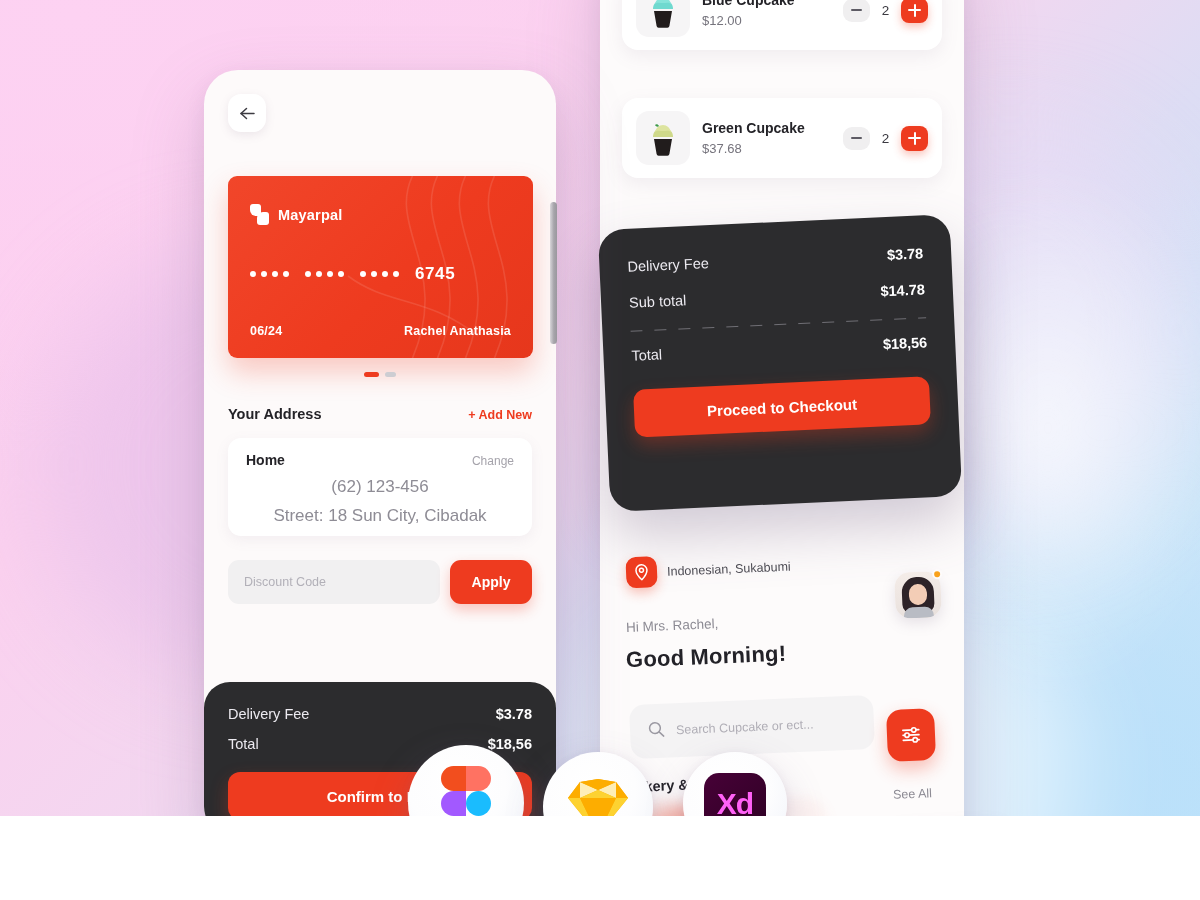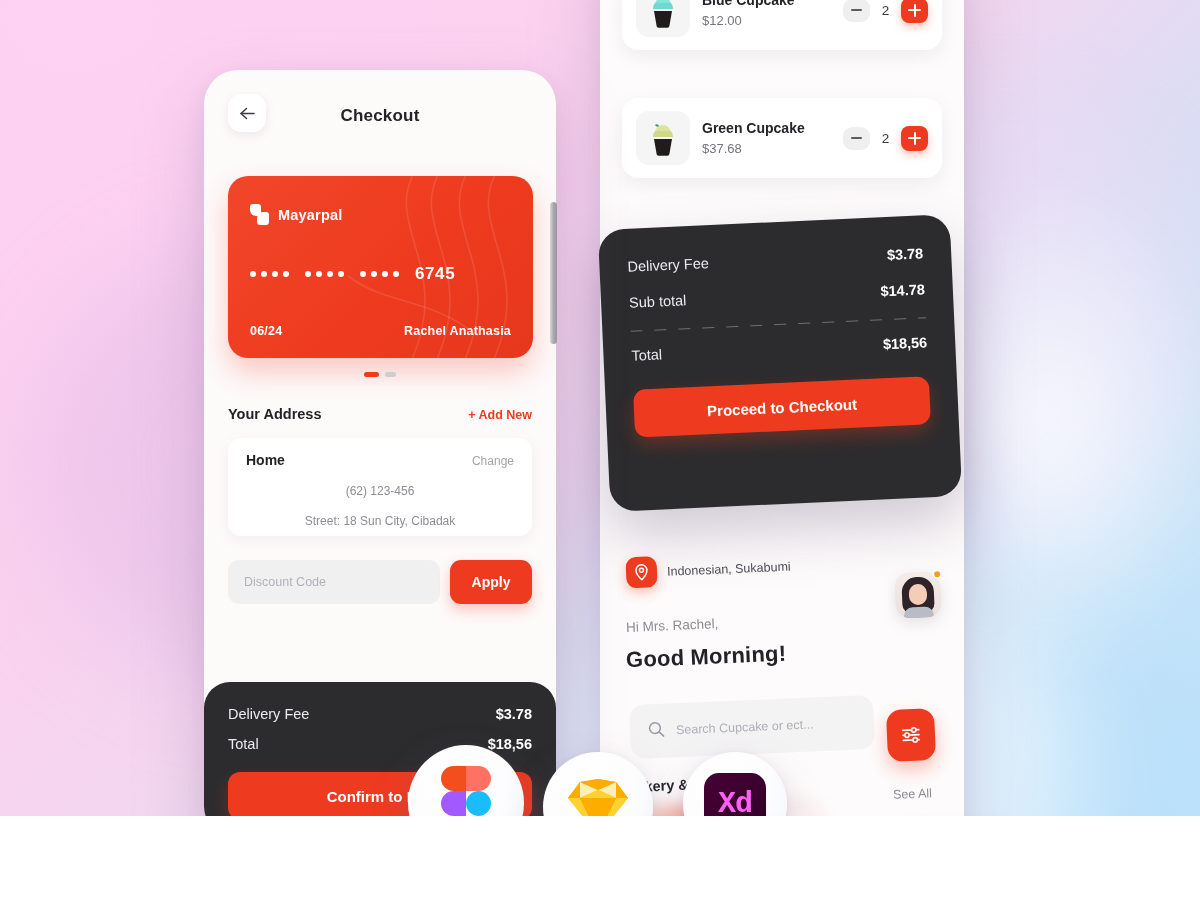--- a/index.html
+++ b/index.html
@@ -52,21 +52,21 @@
   .screen-title {
     position: absolute; left: 0; right: 0; top: 36px;
     text-align: center; font-size: 17px; font-weight: 700; color: #242328;
     letter-spacing: .2px;
   }
 
   
   .card {
     position: absolute; left: 24px; top: 106px;
     width: 305px; height: 182px;
-    border-radius: 20px;
+    border-radius: 9px;
     background: linear-gradient(135deg, #f1462a 0%, #ee3b1f 55%, #e6371c 100%);
     box-shadow: 0 14px 28px rgba(238,59,31,.26);
     overflow: hidden;
   }
   .card .waves { position: absolute; inset: 0; opacity: .5; }
   .card-brand { position: absolute; left: 22px; top: 28px; display: flex; align-items: center; gap: 9px; }
   .brand-mark { width: 19px; height: 21px; position: relative; }
   .brand-mark i { position: absolute; background: #fff; display:block; }
   .brand-mark i.a { left:0; top:0;  width:11px; height:12px; border-radius:3px 3px 0 6px; }
   .brand-mark i.b { left:7px; top:8px; width:12px; height:13px; border-radius:6px 3px 3px 3px; }
@@ -90,21 +90,21 @@
   .addr-card {
     position: absolute; left: 24px; right: 24px; top: 368px; height: 98px;
     background: #fff; border-radius: 13px;
     box-shadow: 0 4px 14px rgba(130,110,140,.09);
     padding: 14px 18px;
     text-align: center;
   }
   .addr-row1 { display:flex; justify-content: space-between; align-items: baseline; }
   .addr-name { font-size: 14px; font-weight: 700; color: #242328; }
   .addr-change { font-size: 12px; color: #a5a3ab; cursor:pointer; }
-  .addr-line { font-size: 12px; color: #8e8c95; margin-top: 16px; }
+  .addr-line { font-size: 17px; color: #8e8c95; margin-top: 9px; }
 
   .promo-row { position:absolute; left:24px; right:24px; top: 490px; display:flex; gap:10px; }
   .promo-input {
     flex: 1; height: 44px; border-radius: 11px; border: none; outline: none;
     background: #f1f0f1; padding: 0 16px; font-size: 12.5px; color: #575660;
     font-family: "Liberation Sans", sans-serif;
   }
   .promo-input::placeholder { color: #b2b0b8; }
   .apply-btn {
     width: 82px; height: 44px; border: none; border-radius: 11px;
@@ -229,21 +229,21 @@
     box-shadow: 0 16px 38px rgba(120,100,140,.26), 0 3px 10px rgba(120,100,140,.12);
     display:flex; align-items:center; justify-content:center;
   }
   #badge-figma  { left: 408px; top: 745px; width: 116px; height: 116px; }
   #badge-sketch { left: 543px; top: 752px; width: 110px; height: 110px; }
   #badge-xd     { left: 683px; top: 752px; width: 104px; height: 104px; }
   .xd-tile { width: 62px; height: 62px; border-radius: 15px;
              background: linear-gradient(140deg,#470137 0%, #2e0124 100%);
              display:flex; align-items:center; justify-content:center;
              color:#ff61f6; font-size: 30px; font-weight: 700; letter-spacing:-1px;
-             font-family:Liberation Mono, monospace; }
+             font-family:Liberation Sans, sans-serif; }
 
   
   #watermark {
     position:absolute; left: 1030px; top: 817px; width: 170px; height: 83px;
     background: #2c3044; border-radius: 16px 0 0 0;
   }
   .wm-ring { position:absolute; left: 14px; top: 12px; width: 14px; height: 14px; border-radius:50%; border: 2px solid #676c83; }
   .wm-main { position:absolute; left: 0; right: 8px; top: 20px; text-align:center;
              color:#cfd3e0; font-size: 33px; font-weight: 700; letter-spacing: .5px; line-height:1; }
   .wm-sub  { position:absolute; left: 0; right: 8px; top: 58px; text-align:center;
@@ -396,21 +396,20 @@
 
     <div class="topbar">
       <div class="back-btn">
         <span>
           <svg width="17" height="15" viewBox="0 0 17 15">
             <line x1="2" y1="7.5" x2="15" y2="7.5" stroke="#3c3b42" stroke-width="1.5" stroke-linecap="round"></line>
             <polyline points="7.5,2.5 2,7.5 7.5,12.5" fill="none" stroke="#3c3b42" stroke-width="1.5" stroke-linecap="round" stroke-linejoin="round"></polyline>
           </svg>
         </span>
       </div>
-      <div class="screen-title">Checkout</div>
     </div>
 
     <div class="card">
       <svg class="waves" viewBox="0 0 305 182" preserveAspectRatio="none">
         <g fill="none" stroke="#ffffff" stroke-opacity=".22" stroke-width="1.6">
           <path d="M190 -10 C 150 50, 230 90, 180 192"></path>
           <path d="M215 -10 C 175 50, 255 90, 205 192"></path>
           <path d="M243 -10 C 203 50, 283 90, 233 192"></path>
           <path d="M272 -10 C 232 50, 312 90, 262 192"></path>
           <path d="M120 100 C 160 130, 200 120, 250 160"></path>

